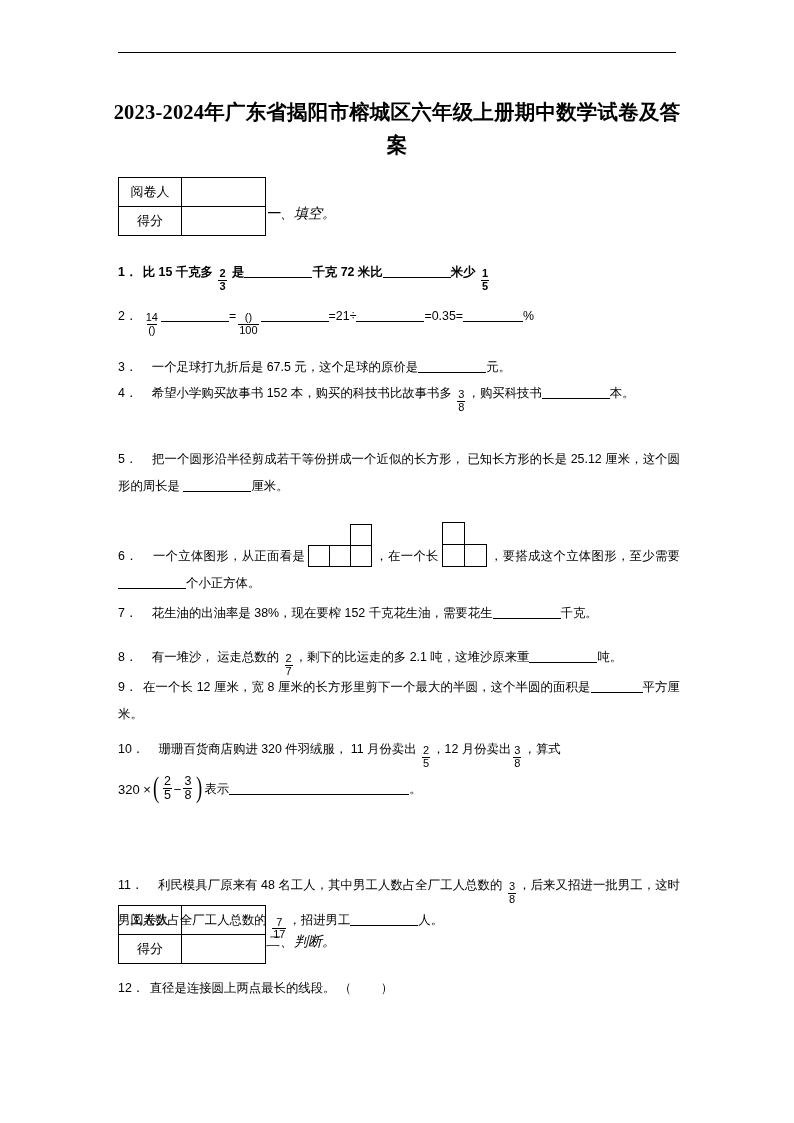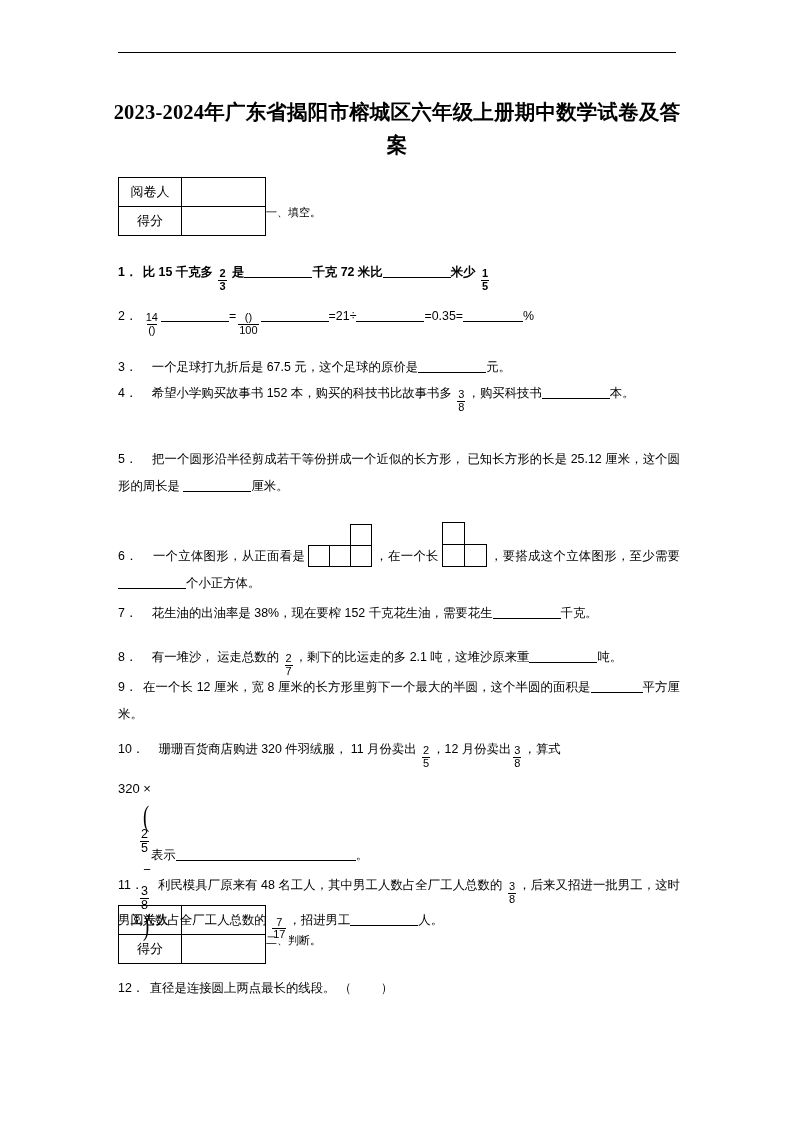--- a/index.html
+++ b/index.html
@@ -54,23 +54,24 @@
     font-size: 13px;
     text-align: center;
     vertical-align: middle;
     font-family: "Liberation Sans", "DejaVu Sans", sans-serif;
     padding: 0;
   }
   .scorebox td.lbl { width: 62px; }
   .scorebox td.val { width: 83px; }
   .section-label {
     position: absolute;
-    font-size: 11px;
+    font-size: 14px;
     font-family: "Liberation Sans", "DejaVu Sans", sans-serif;
     white-space: nowrap;
+    font-style: italic;
   }
 
   
   .q {
     position: absolute;
     font-size: 12.4px;
     font-family: "Liberation Sans", "DejaVu Sans", sans-serif;
     line-height: 27px;
     color: #000;
     left: 118px;
@@ -92,24 +93,23 @@
     margin: 0 2px;
     position: relative;
     top: -0.18em;
   }
   .frac .nu { padding: 0 1px; }
   .frac .de { padding: 0 1px; border-top: 1px solid #000; }
 
   
   .formula {
     display: inline-flex;
-    align-items: flex-end;
+    align-items: flex-start;
     font-size: 13px;
     vertical-align: middle;
-    flex-direction: column;
   }
   .formula .paren {
     font-size: 30px;
     line-height: 0.8;
     font-family: "Liberation Serif", serif;
     transform: scaleX(0.62);
     display: inline-block;
   }
   .formula .frac2 {
     display: inline-flex;

